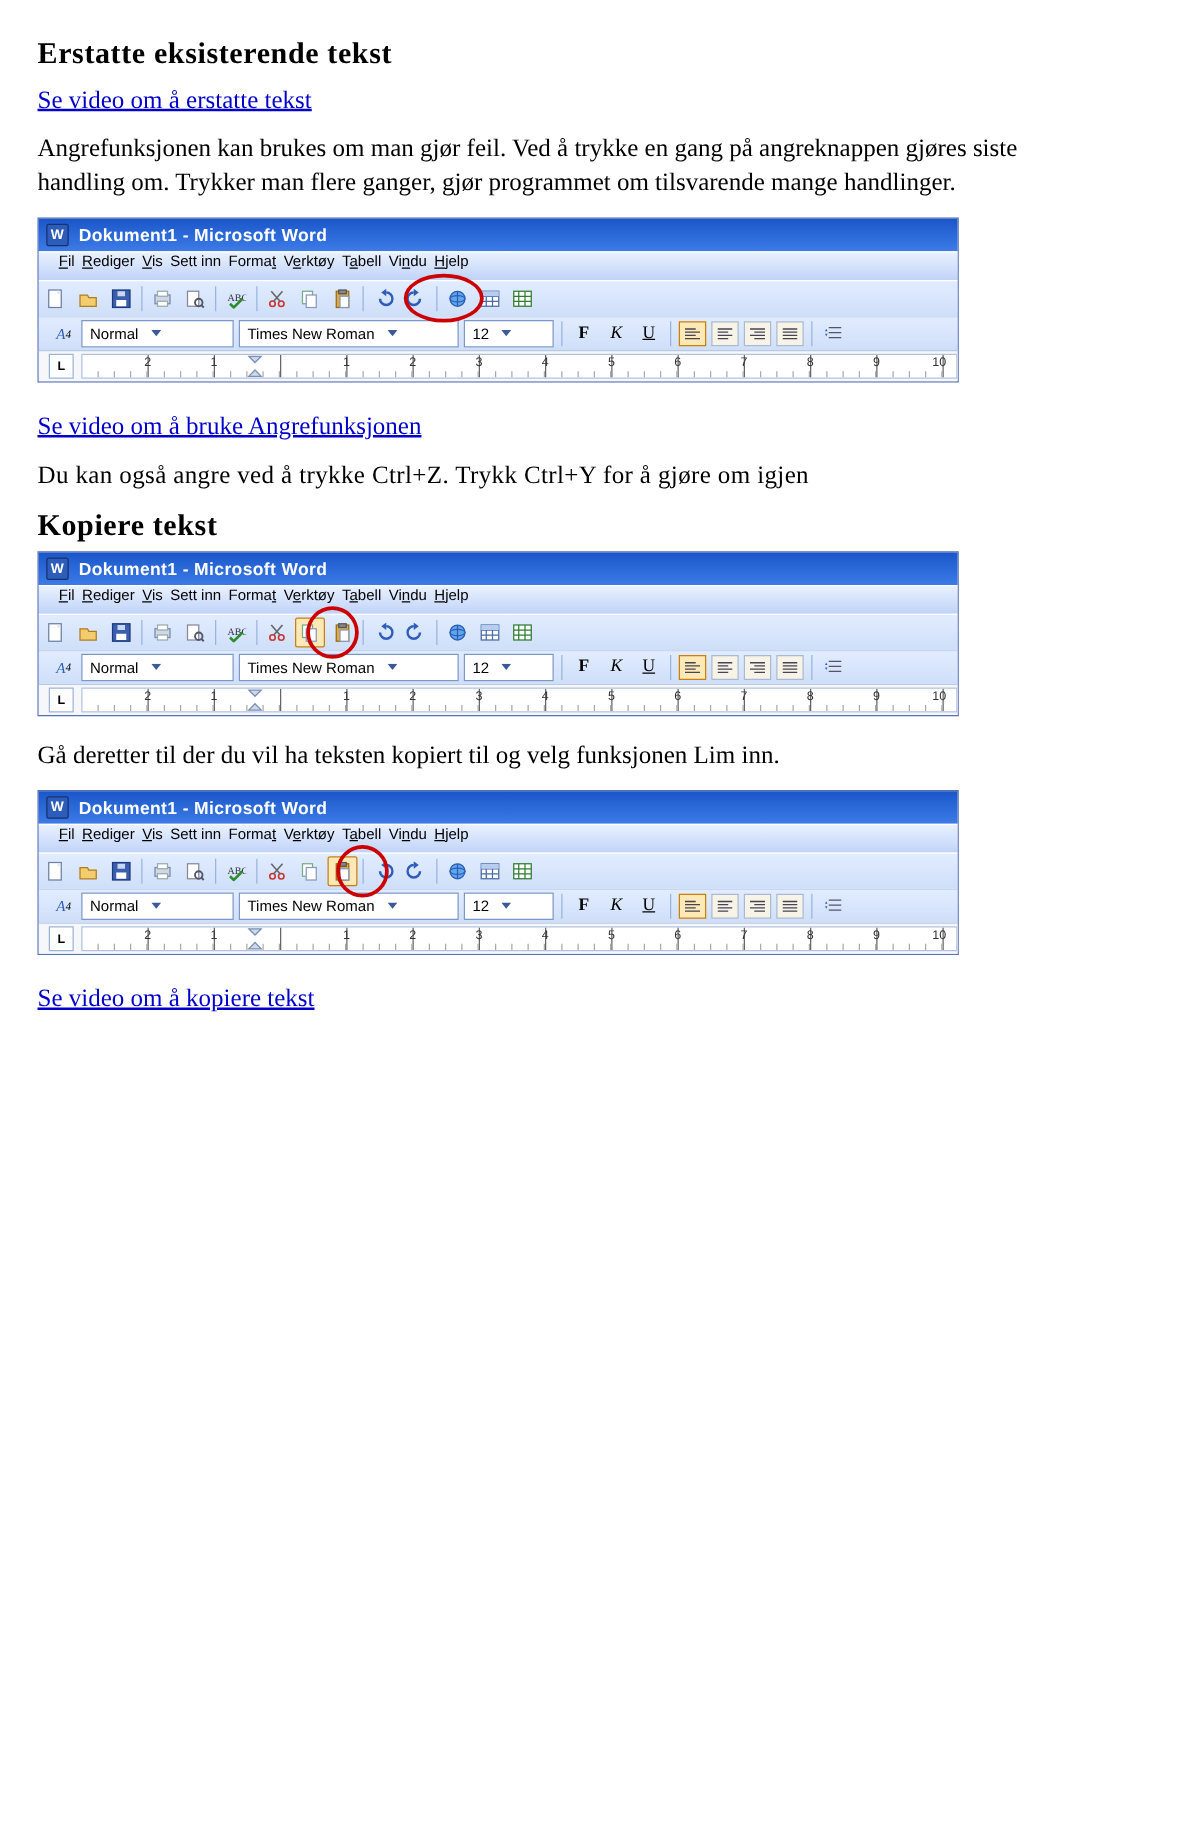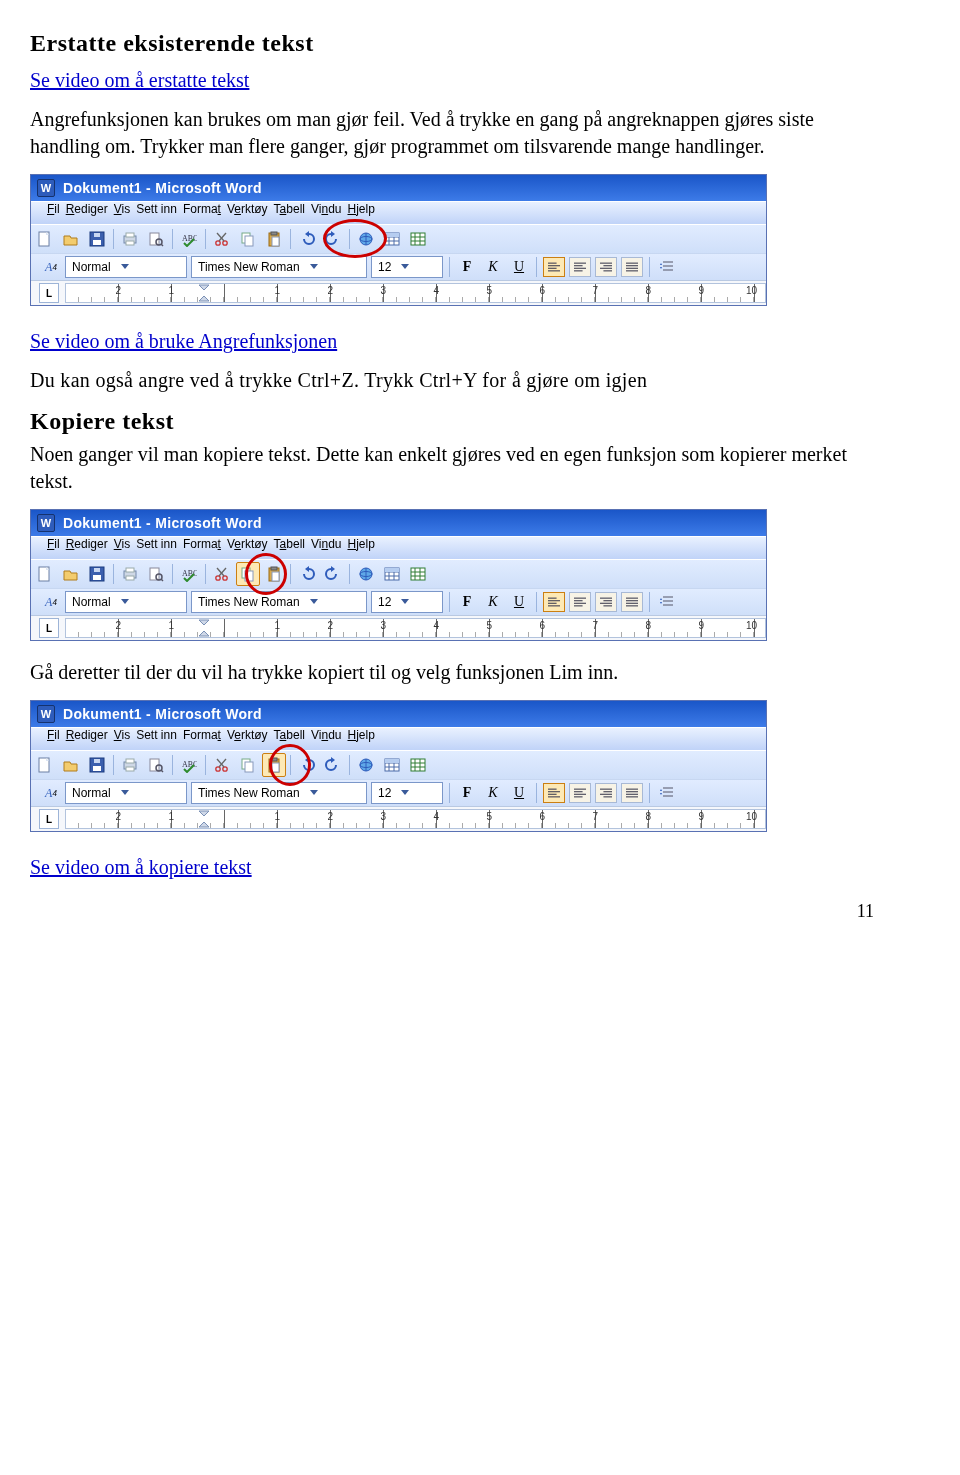--- a/index.html
+++ b/index.html
@@ -366,21 +366,20 @@
             </svg>
       </div>
     </div>
   </div>
     </div>
 
   <a href="#" class="link">Se video om å bruke Angrefunksjonen</a>
   <p class="bold" style="letter-spacing:.3px">Du kan også angre ved å trykke Ctrl+Z. Trykk Ctrl+Y for å gjøre om igjen</p>
 
   <h2>Kopiere tekst</h2>
-  <p>Noen ganger vil man kopiere tekst. Dette kan enkelt gjøres ved en egen funksjon som kopierer merket tekst.</p>
 
   <div class="word" id="word2">
   <div class="title-row">
     <span class="w-icon">W</span>
     <span class="title">Dokument1 - Microsoft Word</span>
   </div>
   <div class="menubar">
     <span><u>F</u>il</span>
     <span><u>R</u>ediger</span>
     <span><u>V</u>is</span>
@@ -684,21 +683,21 @@
       <div class="margin-marker">
         <svg viewBox="0 0 12 18">
               <path d="M1 1 h10 l-5 5 z" fill="#cfd8e8" stroke="#7a90b5"></path>
               <path d="M1 17 h10 l-5 -5 z" fill="#cfd8e8" stroke="#7a90b5"></path>
             </svg>
       </div>
     </div>
   </div>
     </div>
 
-  <p>Gå deretter til der du vil ha trykke kopiert til og velg funksjonen Lim inn.</p>
+  <p>Gå deretter til der du vil ha teksten kopiert til og velg funksjonen Lim inn.</p>
 
   <div class="word" id="word3">
   <div class="title-row">
     <span class="w-icon">W</span>
     <span class="title">Dokument1 - Microsoft Word</span>
   </div>
   <div class="menubar">
     <span><u>F</u>il</span>
     <span><u>R</u>ediger</span>
     <span><u>V</u>is</span>
@@ -1003,14 +1002,13 @@
         <svg viewBox="0 0 12 18">
               <path d="M1 1 h10 l-5 5 z" fill="#cfd8e8" stroke="#7a90b5"></path>
               <path d="M1 17 h10 l-5 -5 z" fill="#cfd8e8" stroke="#7a90b5"></path>
             </svg>
       </div>
     </div>
   </div>
     </div>
 
   <a href="#" class="link">Se video om å kopiere tekst</a>
-  <div class="pagenum">11</div>
 </div>
 
 </body></html>

